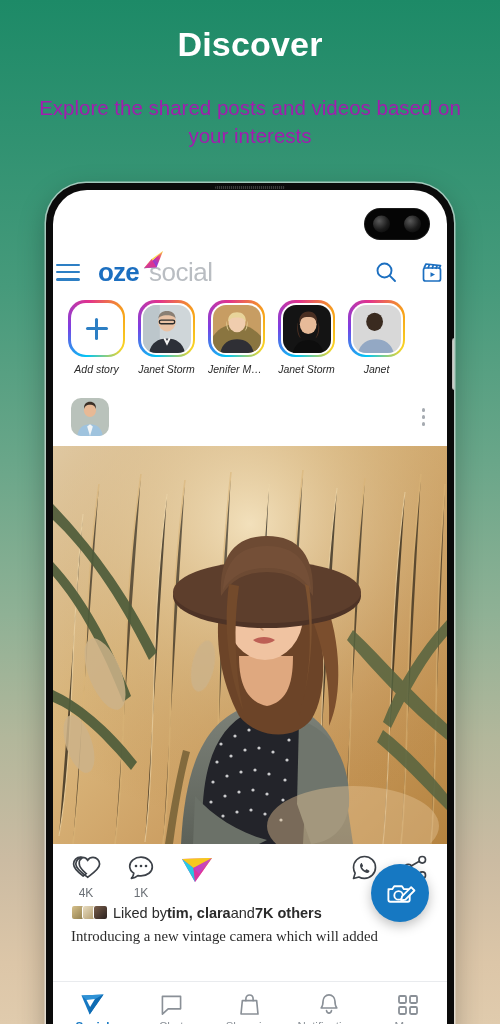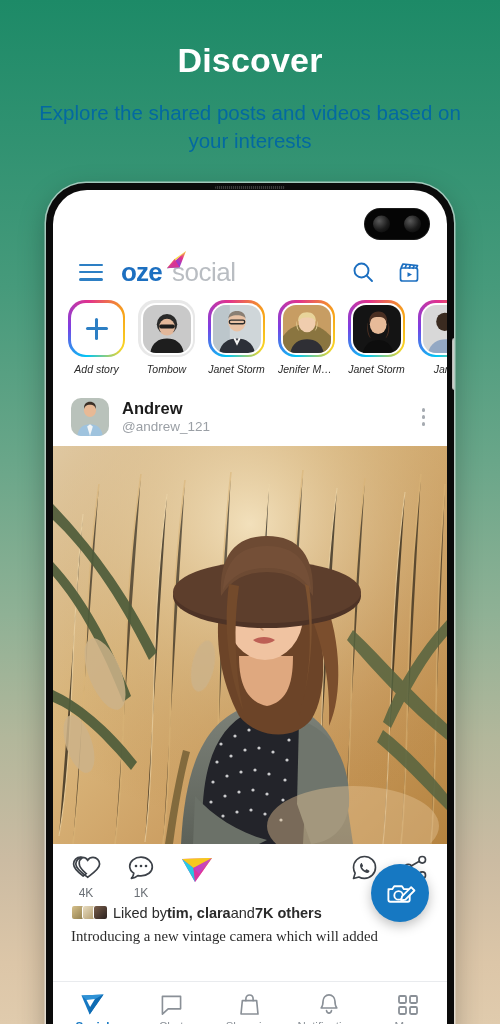--- a/index.html
+++ b/index.html
@@ -13,26 +13,26 @@
       #69a689 45%,
       #8fb195 60%,
       #b2b79b 72%,
       #cbbba2 84%,
       #dcc6a8 94%,
       #e0cbad 100%);
     position:relative;
   }
 
   
-  .promo { position:absolute; top:16px; left:0; right:0; text-align:center; padding-top:26px; }
+  .promo { position:absolute; top:0; left:0; right:0; text-align:center; padding-top:26px; }
   .promo-title {
     color:#fff; font-size:34px; font-weight:bold; letter-spacing:.2px; line-height:1.1;
   }
   .promo-sub {
-    color:#0369a1; font-size:20.5px; line-height:1.33; margin-top:20px;
+    color:#a21caf; font-size:20.5px; line-height:1.33; margin-top:31px;
     padding:0 22px; font-weight:400;
   }
 
   
   .phone {
     position:absolute; left:46px; top:183px; width:408px; height:860px;
     border-radius:40px 40px 0 0;
     background:#0b0b0b;
     box-shadow:0 0 0 1.5px rgba(255,255,255,.55), 0 10px 28px rgba(0,0,0,.28);
     overflow:hidden;
@@ -63,21 +63,21 @@
     position:absolute; top:50%; transform:translateY(-50%);
     width:17px; height:17px; border-radius:50%;
     background:radial-gradient(circle at 36% 32%, #5a5a5a 0%, #1c1c1c 55%, #000 100%);
   }
   .punch i:nth-child(1){ left:8px; }
   .punch i:nth-child(2){ right:8px; }
 
   
   .appbar {
     position:absolute; left:0; right:0; top:58px; height:48px;
-    display:flex; align-items:center; padding:0 26px; background:#fff; z-index:10;
+    display:flex; align-items:center; padding:0 3px; background:#fff; z-index:10;
   }
   .hamburger { width:24px; height:17px; display:flex; flex-direction:column;
     justify-content:space-between; cursor:pointer; }
   .hamburger span { display:block; height:2.6px; border-radius:2px; background:#2d7fc4; }
   .brand { display:flex; align-items:flex-end; margin-left:18px; position:relative; }
   .brand-oze { font-size:26px; font-weight:bold; color:#1c6fc0; letter-spacing:-.8px; line-height:1; }
   .brand-social { font-size:26px; color:#b9bdc2; letter-spacing:-.5px; line-height:1; margin-left:10px; }
   .brand-tri { position:absolute; left:44px; top:-9px; width:22px; height:20px; }
   .appbar-right { margin-left:auto; display:flex; align-items:center; gap:22px; }
   .ic-btn { cursor:pointer; display:flex; align-items:center; justify-content:center; }
@@ -237,36 +237,20 @@
         <div class="ring">
           <div class="ring-in">
             <div class="av" style="position:relative;">
               <div class="plus"></div>
             </div>
           </div>
         </div>
         <div class="story-name">Add story</div>
       </div>
 
-      <div class="story">
-        <div class="ring plain">
-          <div class="ring-in">
-            <div class="av">
-              <svg viewBox="0 0 40 40" width="100%" height="100%" preserveAspectRatio="xMidYMid slice">
-                <rect width="40" height="40" fill="#c9c9c9"></rect>
-                <circle cx="20" cy="16" r="8.5" fill="#2a2a2a"></circle>
-                <ellipse cx="20" cy="18.5" rx="6.6" ry="7" fill="#e2b79a"></ellipse>
-                <rect x="13.5" y="16.2" width="13" height="3.4" rx="1.6" fill="#1d1d1d"></rect>
-                <path d="M6 40c1.5-8.5 7-12 14-12s12.5 3.5 14 12z" fill="#1e1e1e"></path>
-              </svg>
-            </div>
-          </div>
-        </div>
-        <div class="story-name">Tombow</div>
-      </div>
 
       <div class="story">
         <div class="ring">
           <div class="ring-in">
             <div class="av">
               <svg viewBox="0 0 40 40" width="100%" height="100%" preserveAspectRatio="xMidYMid slice">
                 <rect width="40" height="40" fill="#cfd6d9"></rect>
                 <rect x="0" y="0" width="14" height="40" fill="#bcc6cb"></rect>
                 <ellipse cx="20" cy="14" rx="7.4" ry="8" fill="#e9c2a5"></ellipse>
                 <path d="M12.8 12c0-5 3.2-7 7.2-7s7.2 2 7.2 7c0-2-3-3.4-7.2-3.4S12.8 10 12.8 12z" fill="#8a7f74"></path>
@@ -335,24 +319,20 @@
 
     <div class="post-head">
       <div class="post-av">
         <svg viewBox="0 0 40 40" width="100%" height="100%" preserveAspectRatio="xMidYMid slice">
           <rect width="40" height="40" fill="#b9c2bb"></rect>
           <ellipse cx="20" cy="13" rx="6.4" ry="7" fill="#e8b995"></ellipse>
           <path d="M13.8 11.6c-.6-5.4 2.6-7.6 6.2-7.6s6.8 2.2 6.2 7.6c-1-3.4-2.8-4.4-6.2-4.4s-5.2 1-6.2 4.4z" fill="#3c3027"></path>
           <path d="M6.5 40c1.3-8.6 6.3-12.4 13.5-12.4S32.2 31.4 33.5 40z" fill="#9fc3de"></path>
           <path d="M20 27.6l-3 2.4 3 10 3-10z" fill="#f2f5f7"></path>
         </svg>
-      </div>
-      <div class="post-meta">
-        <div class="post-name">Andrew</div>
-        <div class="post-handle">@andrew_121</div>
       </div>
       <div class="kebab">
         <i></i>
           <i></i>
           <i></i>
       </div>
     </div>
 
     <div class="post-img">
       <svg viewBox="0 0 394 400" width="100%" height="100%" preserveAspectRatio="xMidYMid slice">

